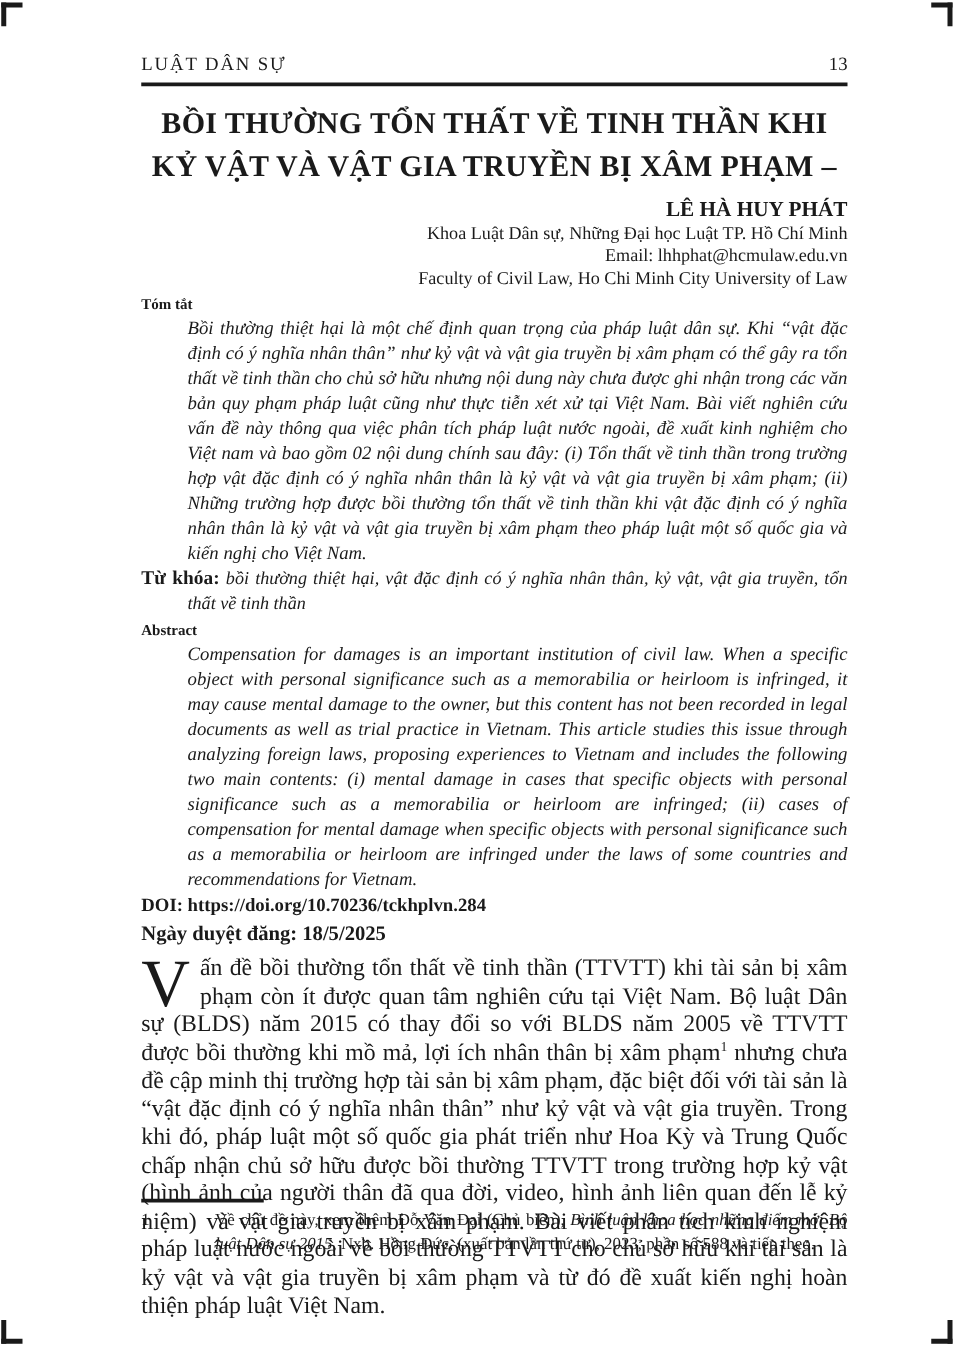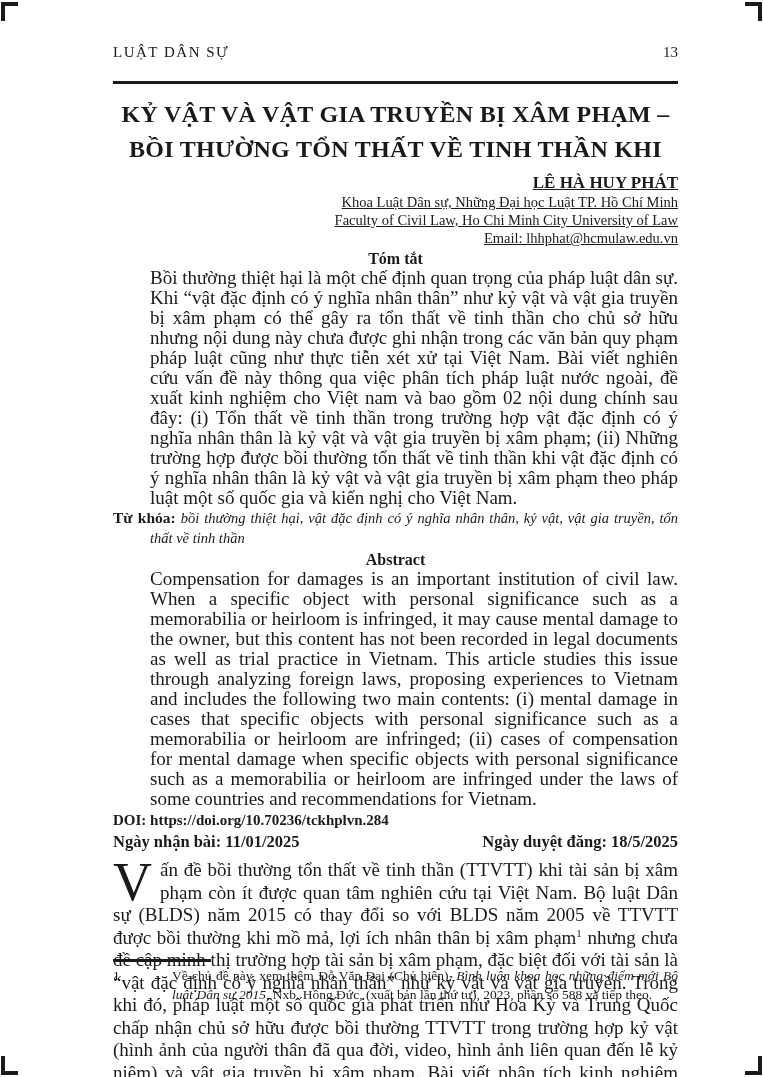--- a/index.html
+++ b/index.html
@@ -10,33 +10,33 @@
   .page{position:absolute;top:0;left:0;right:0;bottom:0;
     padding:44px 85px 0 113px;box-sizing:border-box;}
   
   .mark{position:absolute;width:13px;height:15px;}
   .mark.tl{top:2px;left:1px;border-top:4px solid #1a1a1a;border-left:4px solid #1a1a1a;}
   .mark.tr{top:2px;right:1px;border-top:4px solid #1a1a1a;border-right:4px solid #1a1a1a;}
   .mark.bl{bottom:2px;left:1px;border-bottom:4px solid #1a1a1a;border-left:4px solid #1a1a1a;}
   .mark.br{bottom:2px;right:1px;border-bottom:4px solid #1a1a1a;border-right:4px solid #1a1a1a;}
   
   .header{display:flex;justify-content:space-between;align-items:flex-end;
-    font-size:15px;letter-spacing:1.5px;padding-bottom:20px;
+    font-size:15px;letter-spacing:1.5px;padding-bottom:5px;
     border-bottom:3.5px solid #1a1a1a;}
   .header .pagenum{letter-spacing:0;}
   
   .title{margin-top:13px;text-align:center;font-weight:bold;
     font-size:24px;line-height:35px;letter-spacing:0.3px;}
   
-  .author{margin-top:5px;text-align:right;text-decoration:underline;}
+  .author{margin-top:5px;text-align:right;}
   .author-name{font-weight:bold;font-size:17px;line-height:21px;}
   .author-line{font-size:14.5px;line-height:18px;}
   
-  .sec-label{font-weight:bold;font-size:16px;line-height:19px;margin-top:2px;text-align:center;}
-  .abstract{font-size:19px;line-height:20px;
+  .sec-label{font-weight:bold;font-size:12px;line-height:19px;margin-top:2px;}
+  .abstract{font-style:italic;font-size:15px;line-height:20px;
     margin-left:37px;text-align:justify;}
   .kw{font-size:14.5px;line-height:20px;text-align:justify;
     padding-left:37px;text-indent:-37px;font-family:Liberation Serif, serif;}
   .kw .kw-label{font-weight:bold;font-style:normal;font-size:15.5px;}
   .kw .kw-text{font-style:italic;}
   .doi{font-weight:bold;font-size:15px;line-height:21px;margin-top:1px;}
   .dates{display:flex;justify-content:space-between;font-weight:bold;
     font-size:16.5px;line-height:21px;}
   
   .body-text{margin-top:7px;font-size:19px;line-height:22.5px;text-align:justify;}
@@ -59,47 +59,46 @@
 <div class="mark br"></div>
 
 <div class="page">
 
   <div class="header">
     <span>LUẬT DÂN SỰ</span>
     <span class="pagenum">13</span>
   </div>
 
   <div class="title">
+    <div>BỒI THƯỜNG TỔN THẤT VỀ TINH THẦN KHI</div>
     <div>KỶ VẬT VÀ VẬT GIA TRUYỀN BỊ XÂM PHẠM –</div>
-    <div>BỒI THƯỜNG TỔN THẤT VỀ TINH THẦN KHI</div>
   </div>
 
   <div class="author">
     <div class="author-name">LÊ HÀ HUY PHÁT</div>
     <div class="author-line">Khoa Luật Dân sự, Những Đại học Luật TP. Hồ Chí Minh</div>
+    <div class="author-line">Email: lhhphat@hcmulaw.edu.vn</div>
     <div class="author-line">Faculty of Civil Law, Ho Chi Minh City University of Law</div>
-    <div class="author-line">Email: lhhphat@hcmulaw.edu.vn</div>
   </div>
 
   <div class="sec-label">Tóm tắt</div>
   <div class="abstract">Bồi thường thiệt hại là một chế định quan trọng của pháp luật dân sự. Khi “vật đặc định có ý nghĩa nhân thân” như kỷ vật và vật gia truyền bị xâm phạm có thể gây ra tổn thất về tinh thần cho chủ sở hữu nhưng nội dung này chưa được ghi nhận trong các văn bản quy phạm pháp luật cũng như thực tiễn xét xử tại Việt Nam. Bài viết nghiên cứu vấn đề này thông qua việc phân tích pháp luật nước ngoài, đề xuất kinh nghiệm cho Việt nam và bao gồm 02 nội dung chính sau đây: (i) Tổn thất về tinh thần trong trường hợp vật đặc định có ý nghĩa nhân thân là kỷ vật và vật gia truyền bị xâm phạm; (ii) Những trường hợp được bồi thường tổn thất về tinh thần khi vật đặc định có ý nghĩa nhân thân là kỷ vật và vật gia truyền bị xâm phạm theo pháp luật một số quốc gia và kiến nghị cho Việt Nam.</div>
 
   <div class="kw">
     <span class="kw-label">Từ khóa:</span>
     <span class="kw-text">bồi thường thiệt hại, vật đặc định có ý nghĩa nhân thân, kỷ vật, vật gia truyền, tổn thất về tinh thần</span>
   </div>
 
   <div class="sec-label">Abstract</div>
   <div class="abstract">Compensation for damages is an important institution of civil law. When a specific object with personal significance such as a memorabilia or heirloom is infringed, it may cause mental damage to the owner, but this content has not been recorded in legal documents as well as trial practice in Vietnam. This article studies this issue through analyzing foreign laws, proposing experiences to Vietnam and includes the following two main contents: (i) mental damage in cases that specific objects with personal significance such as a memorabilia or heirloom are infringed; (ii) cases of compensation for mental damage when specific objects with personal significance such as a memorabilia or heirloom are infringed under the laws of some countries and recommendations for Vietnam.</div>
 
 
   <div class="doi">DOI: https://doi.org/10.70236/tckhplvn.284</div>
 
   <div class="dates">
-    <span>Ngày nhận bài: 11/01/2025</span>
     <span>Ngày duyệt đăng: 18/5/2025</span>
   </div>
 
   <div class="body-text">
     <span class="drop-cap">V</span><span>ấn đề bồi thường tổn thất về tinh thần (TTVTT) khi tài sản bị xâm phạm còn ít được quan tâm nghiên cứu tại Việt Nam. Bộ luật Dân sự (BLDS) năm 2015 có thay đổi so với BLDS năm 2005 về TTVTT được bồi thường khi mồ mả, lợi ích nhân thân bị xâm phạm</span><sup class="fn-ref">1</sup><span> nhưng chưa đề cập minh thị trường hợp tài sản bị xâm phạm, đặc biệt đối với tài sản là “vật đặc định có ý nghĩa nhân thân” như kỷ vật và vật gia truyền. Trong khi đó, pháp luật một số quốc gia phát triển như Hoa Kỳ và Trung Quốc chấp nhận chủ sở hữu được bồi thường TTVTT trong trường hợp kỷ vật (hình ảnh của người thân đã qua đời, video, hình ảnh liên quan đến lễ kỷ niệm) và vật gia truyền bị xâm phạm. Bài viết phân tích kinh nghiệm pháp luật nước ngoài về bồi thường TTVTT cho chủ sở hữu khi tài sản là kỷ vật và vật gia truyền bị xâm phạm và từ đó đề xuất kiến nghị hoàn thiện pháp luật Việt Nam.</span>
   </div>
 
 </div>
 
 <div class="footnote-block">

